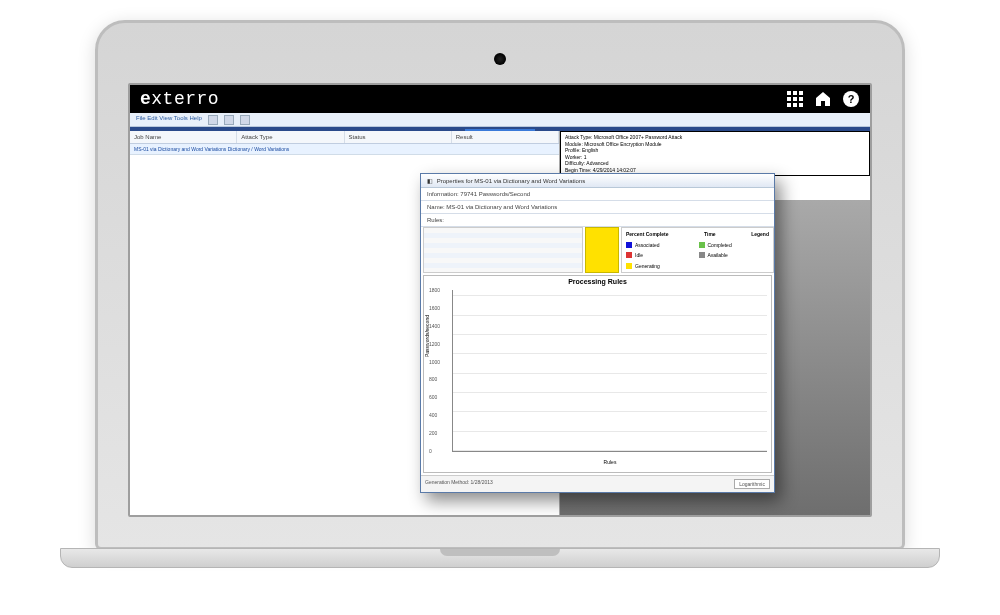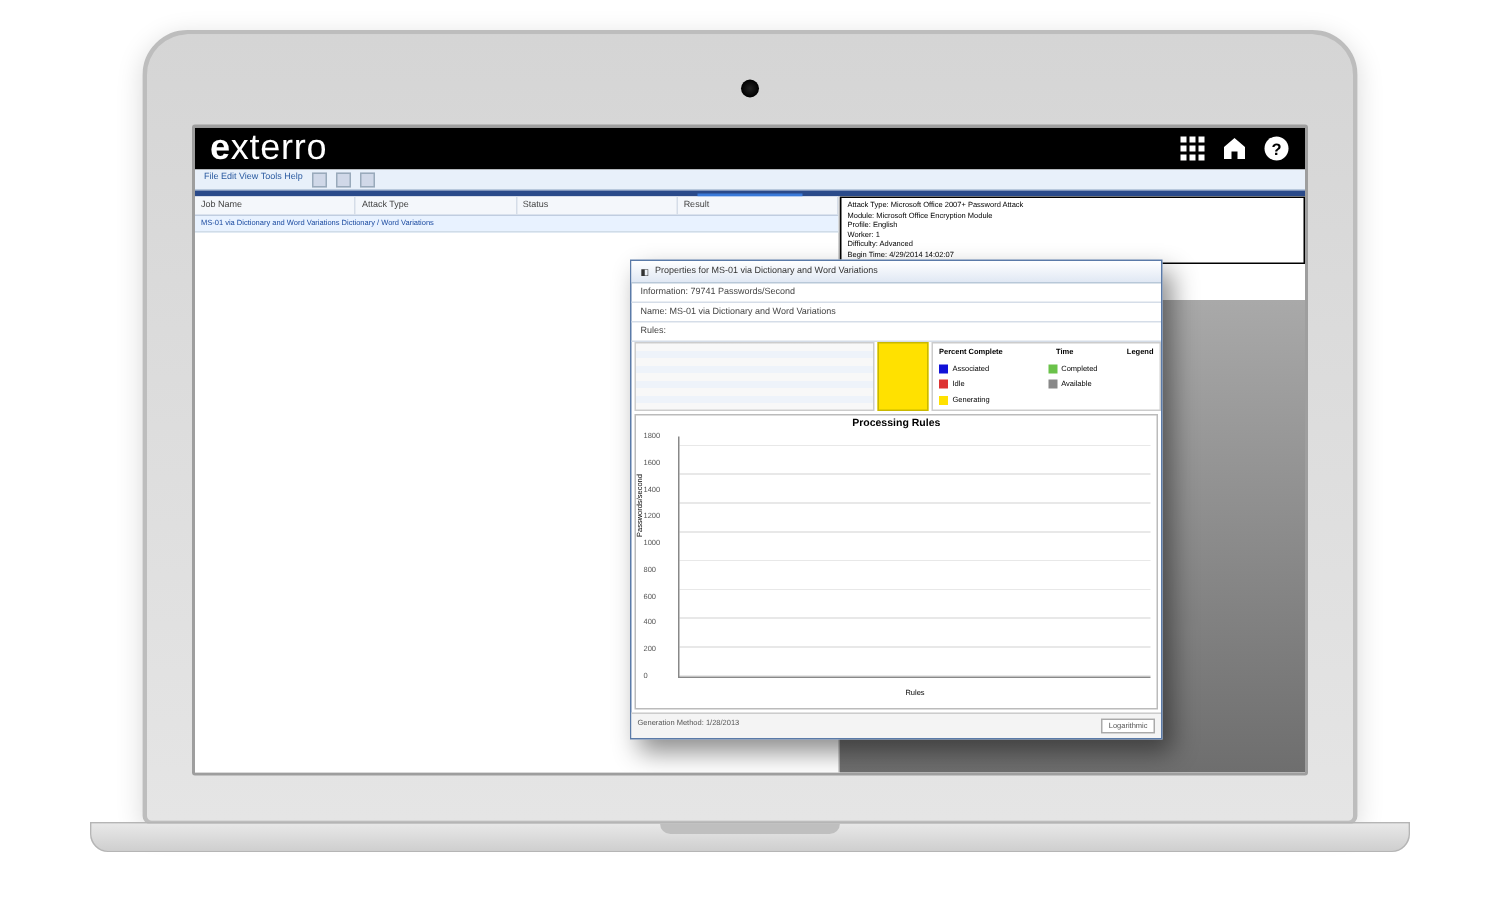--- a/index.html
+++ b/index.html
@@ -68,23 +68,24 @@
   
   .titlebar {
     height: 28px;
     background: #000;
     display: flex;
     align-items: center;
     padding: 0 10px;
     color:#fff;
   }
   .brand {
-    font-size: 24px;
+    font-size: 18px;
     font-weight: 300;
     letter-spacing: .5px;
+    font-family: Liberation Mono, monospace;
   }
   .brand b { font-weight: 700; }
   .titlebar-icons {
     margin-left:auto;
     display:flex;
     gap:10px;
     align-items:center;
   }
   .icon-btn {
     width:18px;height:18px;

